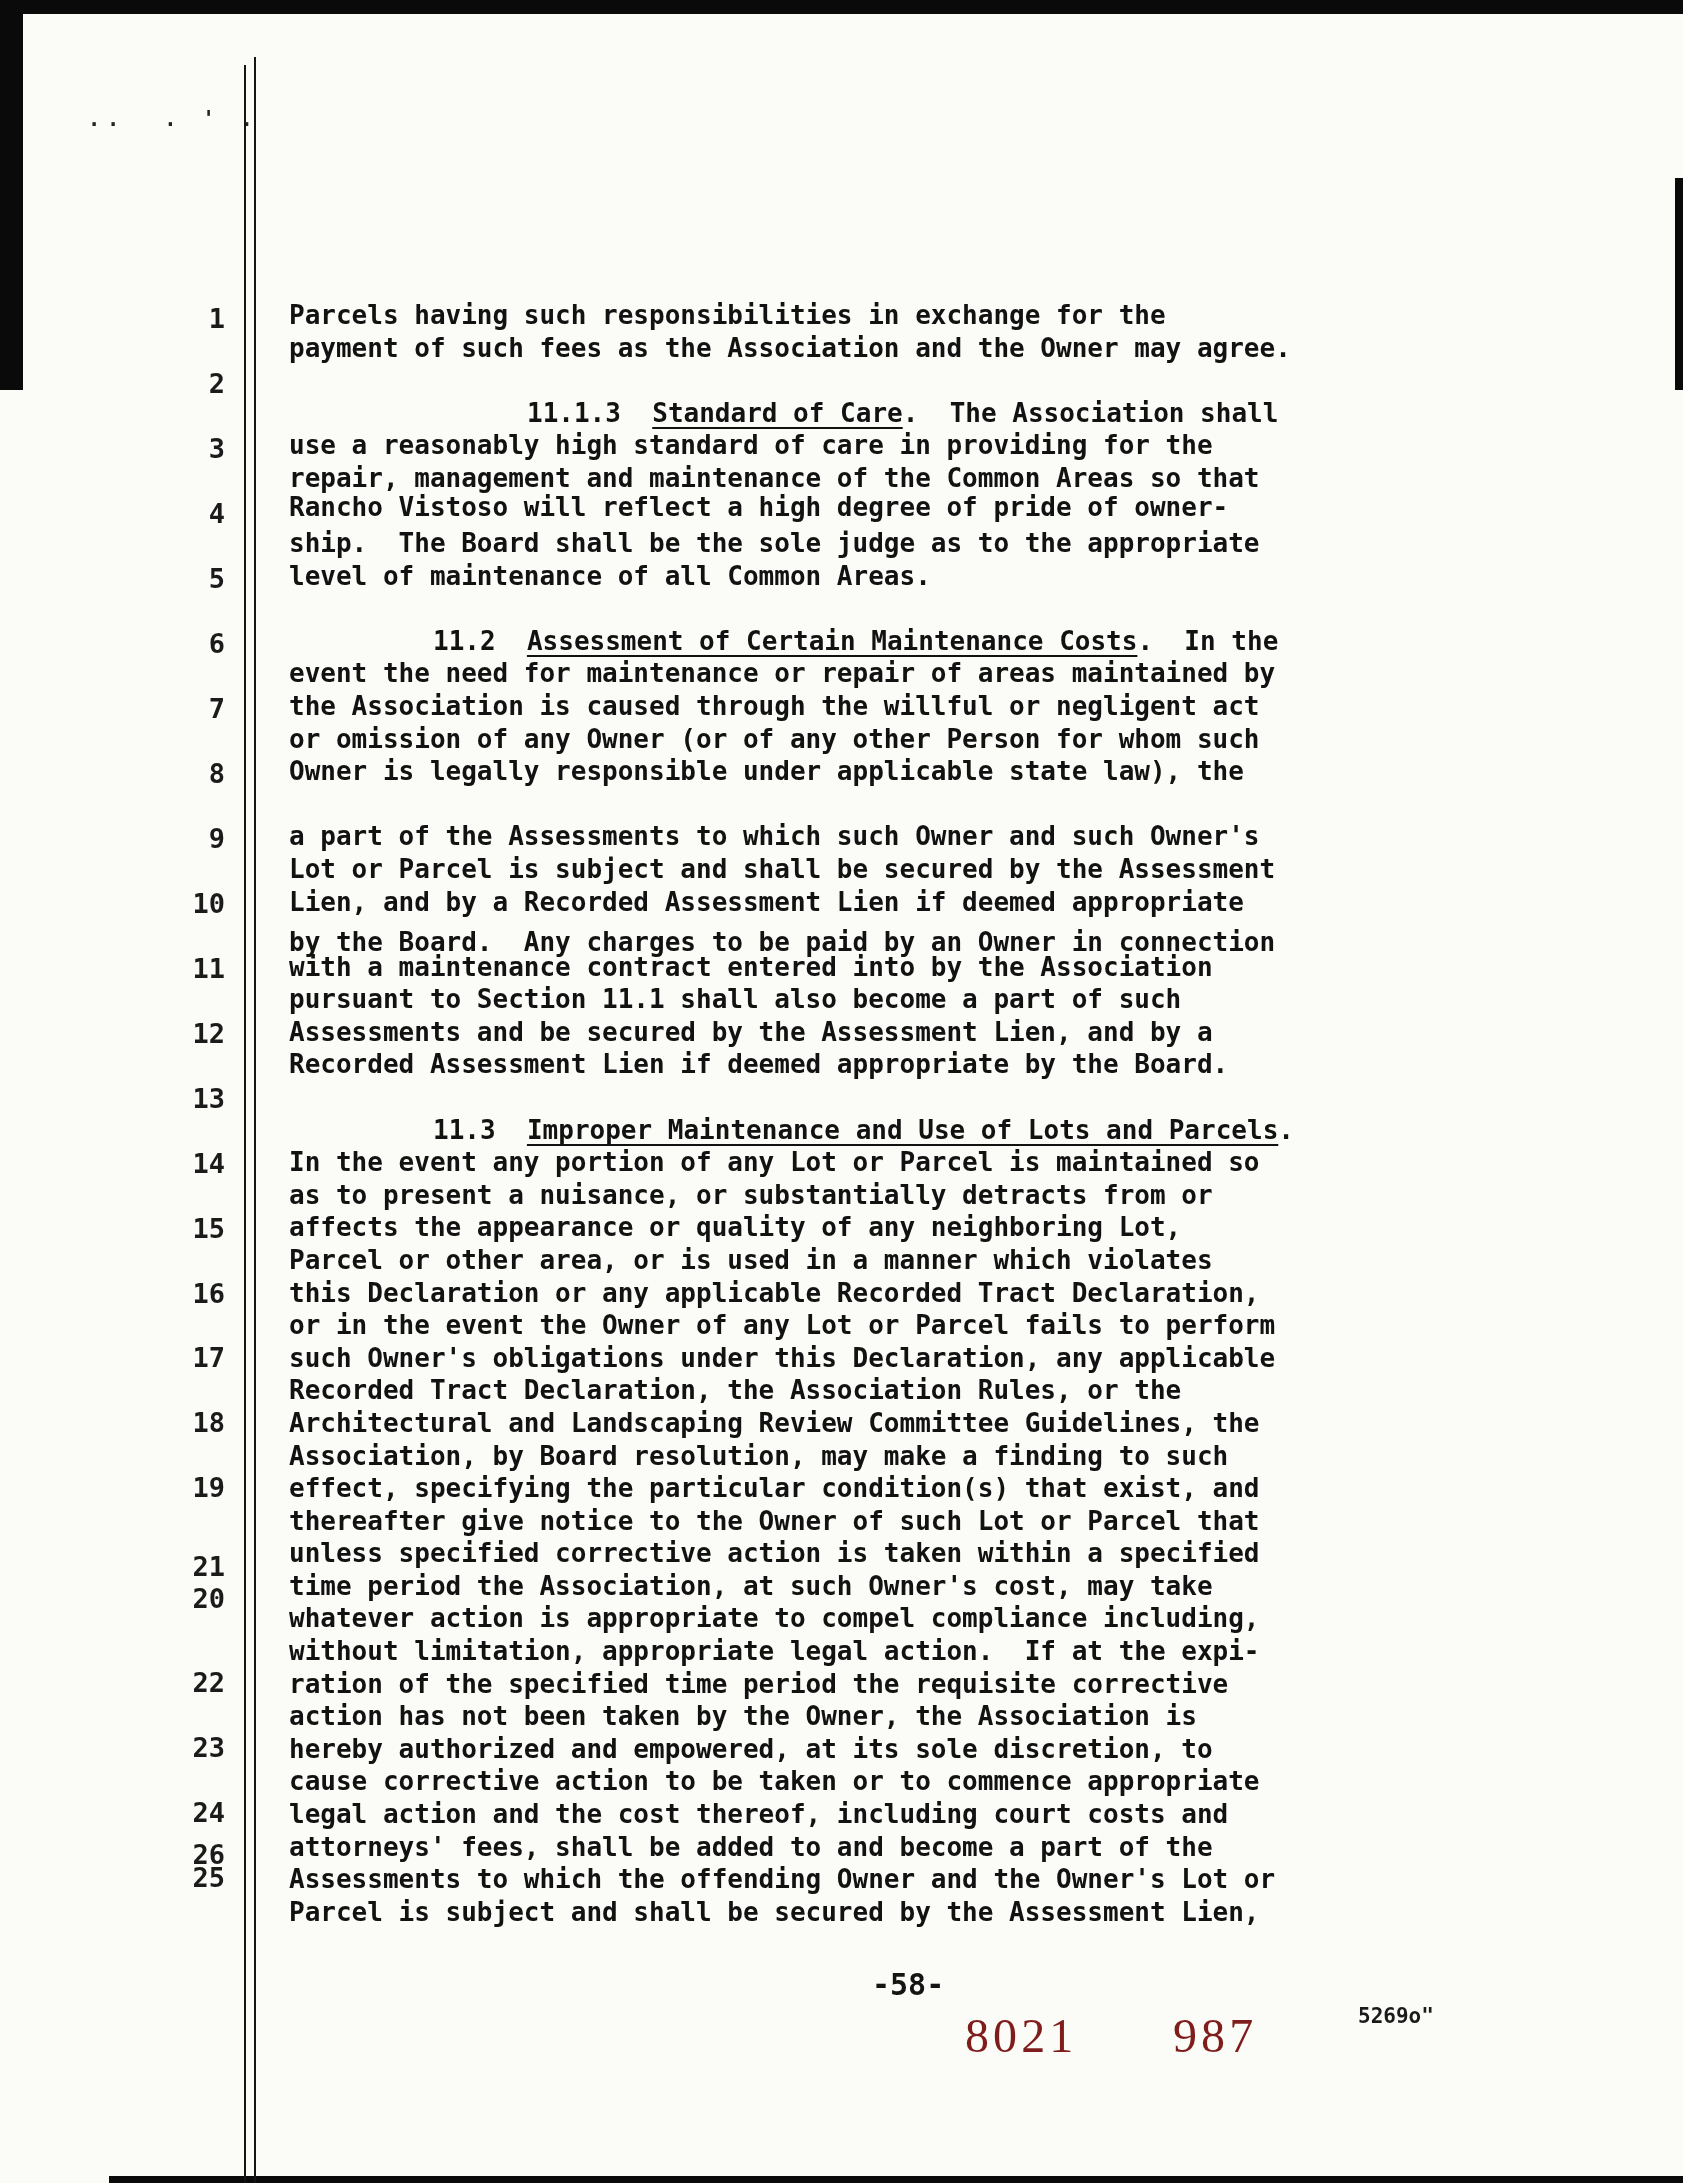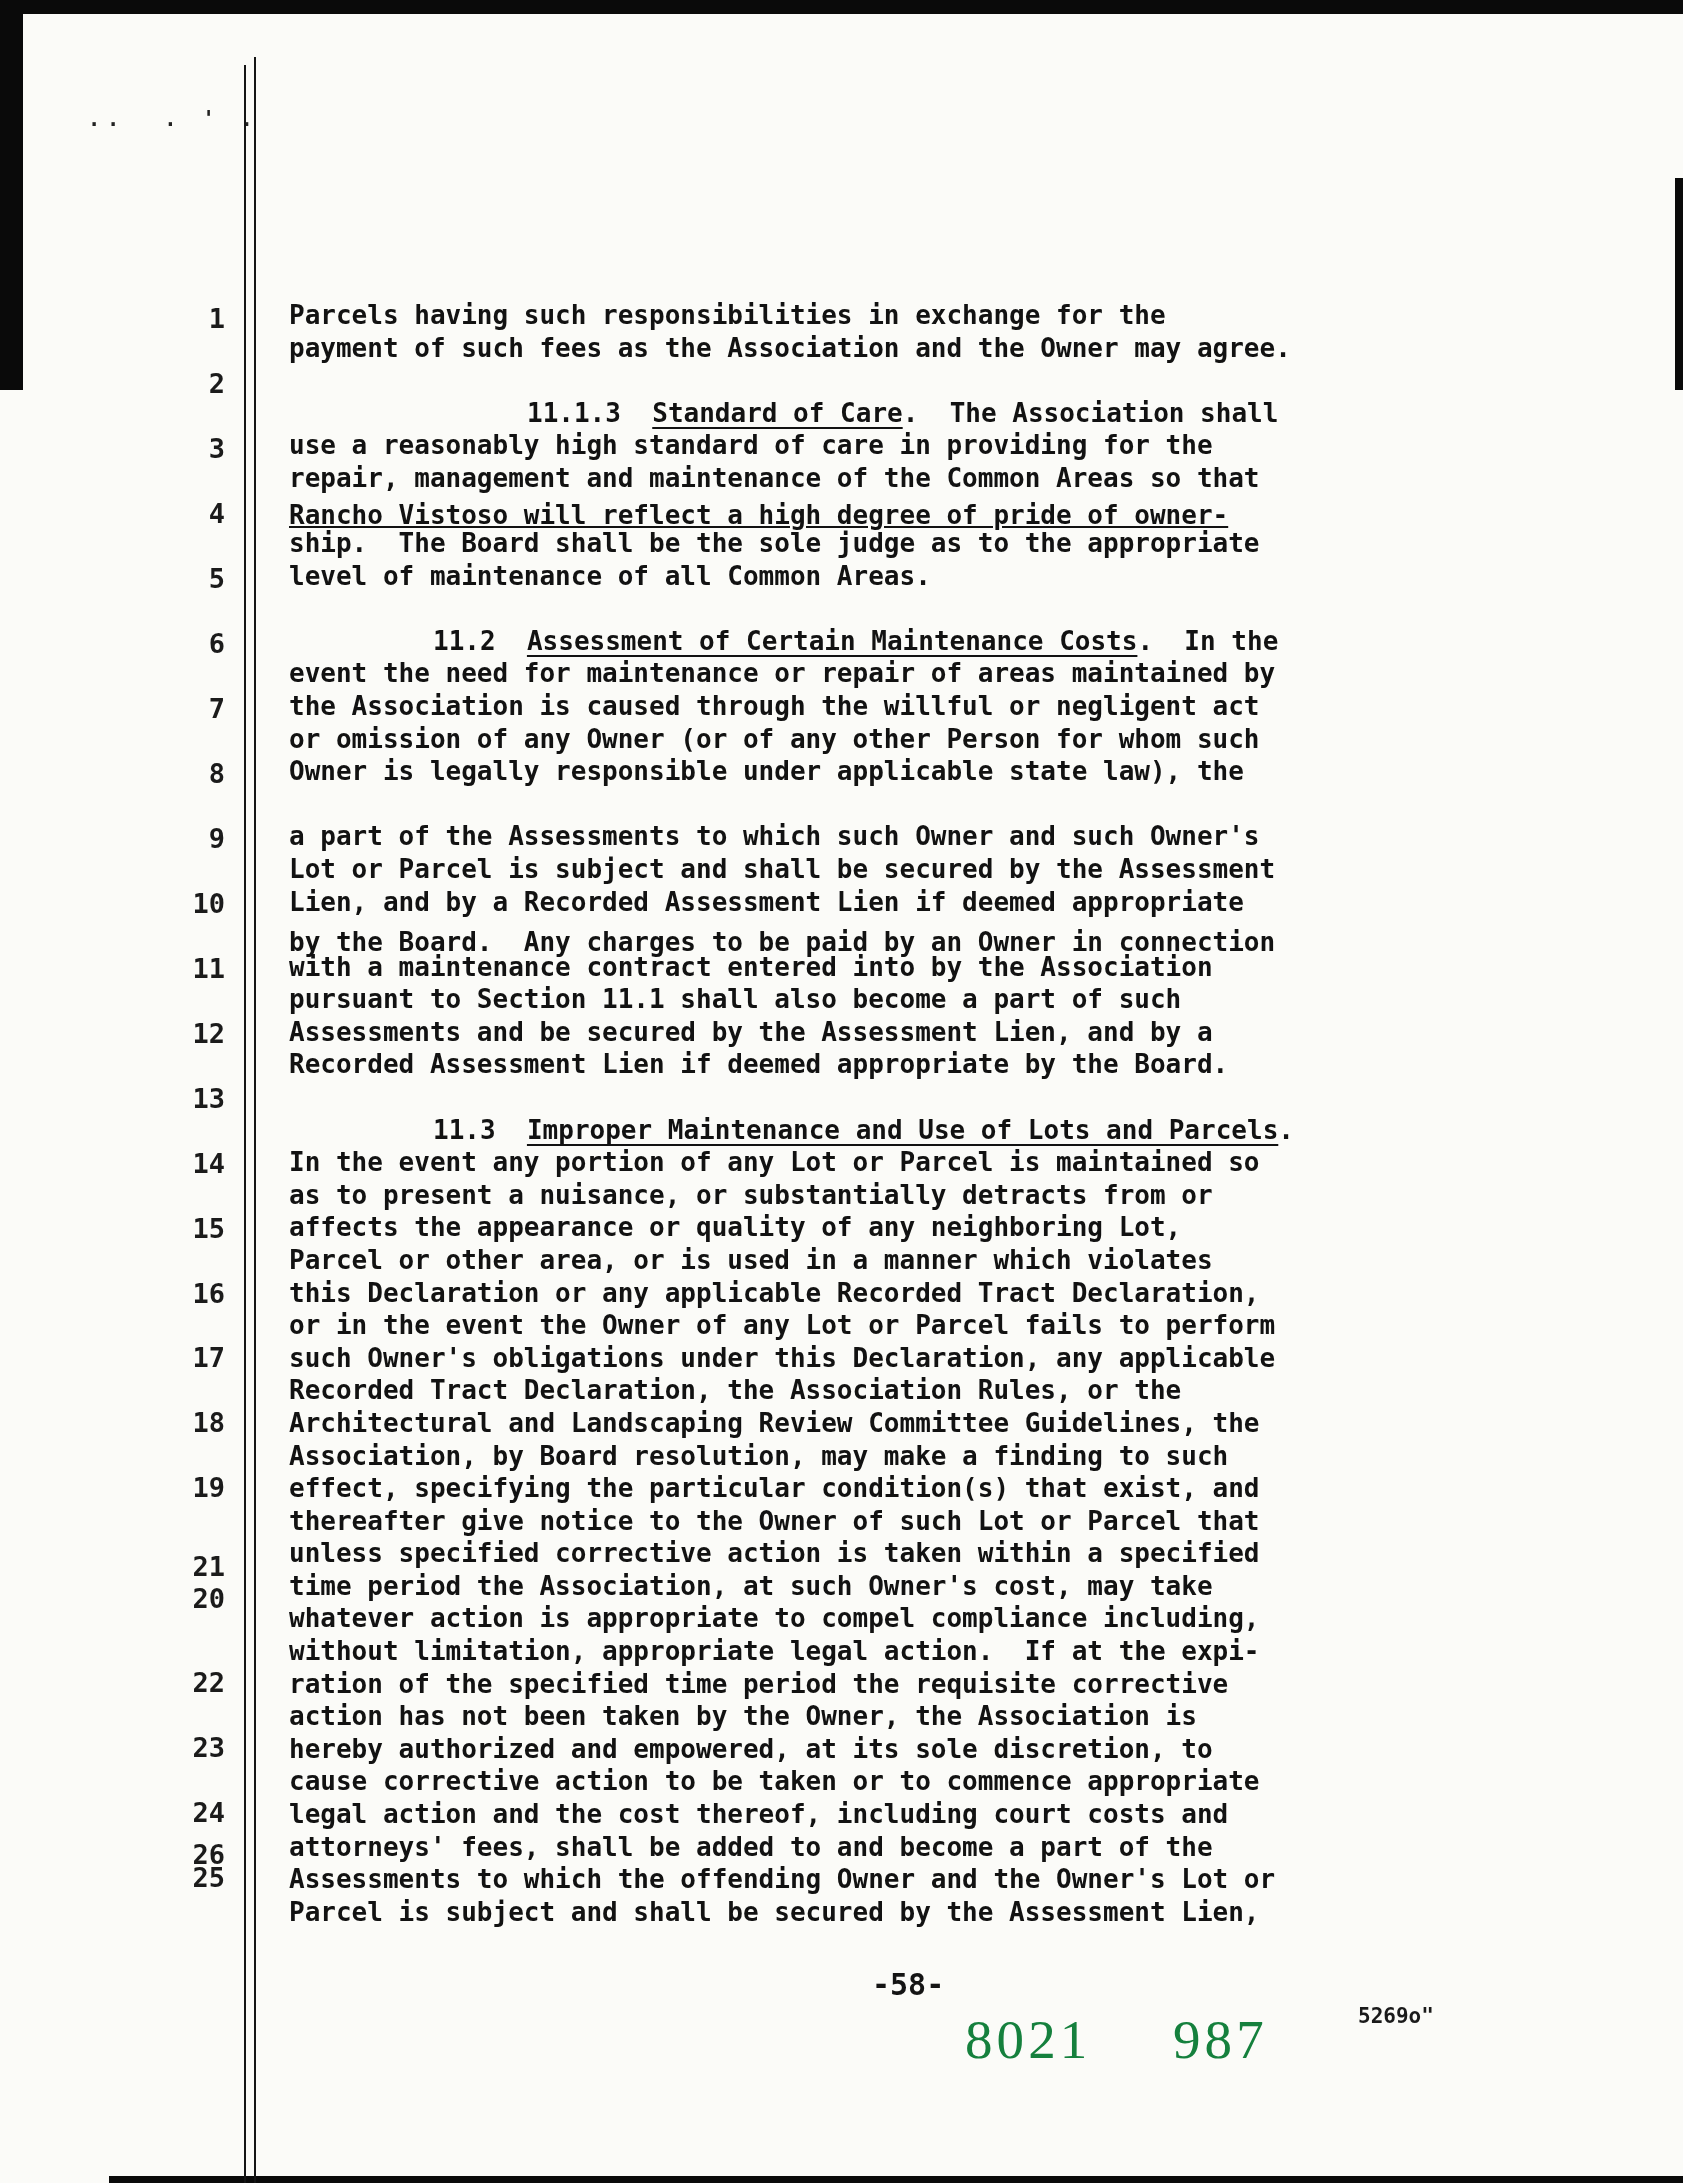--- a/index.html
+++ b/index.html
@@ -38,21 +38,21 @@
   .text-line{position:absolute;left:0;white-space:pre;height:33px;}
   .u{text-decoration:underline;text-decoration-thickness:2px;text-underline-offset:4.8px;}
   
   .page-number{
     position:absolute;left:872px;top:1967px;
     font-size:30px;font-weight:700;color:#141414;white-space:pre;
   }
   .stamp{
     position:absolute;top:2008px;
     font-family:"Liberation Serif","DejaVu Serif",serif;
-    font-size:55px;font-weight:400;letter-spacing:4.1px;color:#15803d;
+    font-size:48px;font-weight:400;letter-spacing:4.1px;color:#7f1d1d;
   }
   .stamp-a{left:965px;}
   .stamp-b{left:1173px;}
   .microfilm{
     position:absolute;left:1358px;top:2004px;
     font-size:21px;font-weight:700;color:#1a1a1a;white-space:pre;
   }
 </style>
 </head>
 <body>
@@ -96,21 +96,21 @@
       <div class="line-number" style="top: 1559px;">25</div>
       <div class="line-number" style="top: 1536px;">26</div>
     </div>
 
   <div class="doc-body">
       <div class="text-line" style="top: 0px;"><span>Parcels having such responsibilities in exchange for the</span></div>
       <div class="text-line" style="top: 33px;"><span>payment of such fees as the Association and the Owner may agree.</span></div>
       <div class="text-line" style="top: 98px; left: 238px;"><span>11.1.3  </span><span class="u">Standard of Care</span><span>.  The Association shall</span></div>
       <div class="text-line" style="top: 130px;"><span>use a reasonably high standard of care in providing for the</span></div>
       <div class="text-line" style="top: 163px;"><span>repair, management and maintenance of the Common Areas so that</span></div>
-      <div class="text-line" style="top: 200px; text-decoration: underline;"><span>Rancho Vistoso will reflect a high degree of pride of owner-</span></div>
+      <div class="text-line" style="top: 192px;"><span>Rancho Vistoso will reflect a high degree of pride of owner-</span></div>
       <div class="text-line" style="top: 228px;"><span>ship.  The Board shall be the sole judge as to the appropriate</span></div>
       <div class="text-line" style="top: 261px;"><span>level of maintenance of all Common Areas.</span></div>
       <div class="text-line" style="top: 326px; left: 144px;"><span>11.2  </span><span class="u">Assessment of Certain Maintenance Costs</span><span>.  In the</span></div>
       <div class="text-line" style="top: 358px;"><span>event the need for maintenance or repair of areas maintained by</span></div>
       <div class="text-line" style="top: 424px;"><span>or omission of any Owner (or of any other Person for whom such</span></div>
       <div class="text-line" style="top: 391px;"><span>the Association is caused through the willful or negligent act</span></div>
       <div class="text-line" style="top: 456px;"><span>Owner is legally responsible under applicable state law), the</span></div>
       <div class="text-line" style="top: 521px;"><span>a part of the Assessments to which such Owner and such Owner's</span></div>
       <div class="text-line" style="top: 554px;"><span>Lot or Parcel is subject and shall be secured by the Assessment</span></div>
       <div class="text-line" style="top: 587px;"><span>Lien, and by a Recorded Assessment Lien if deemed appropriate</span></div>

